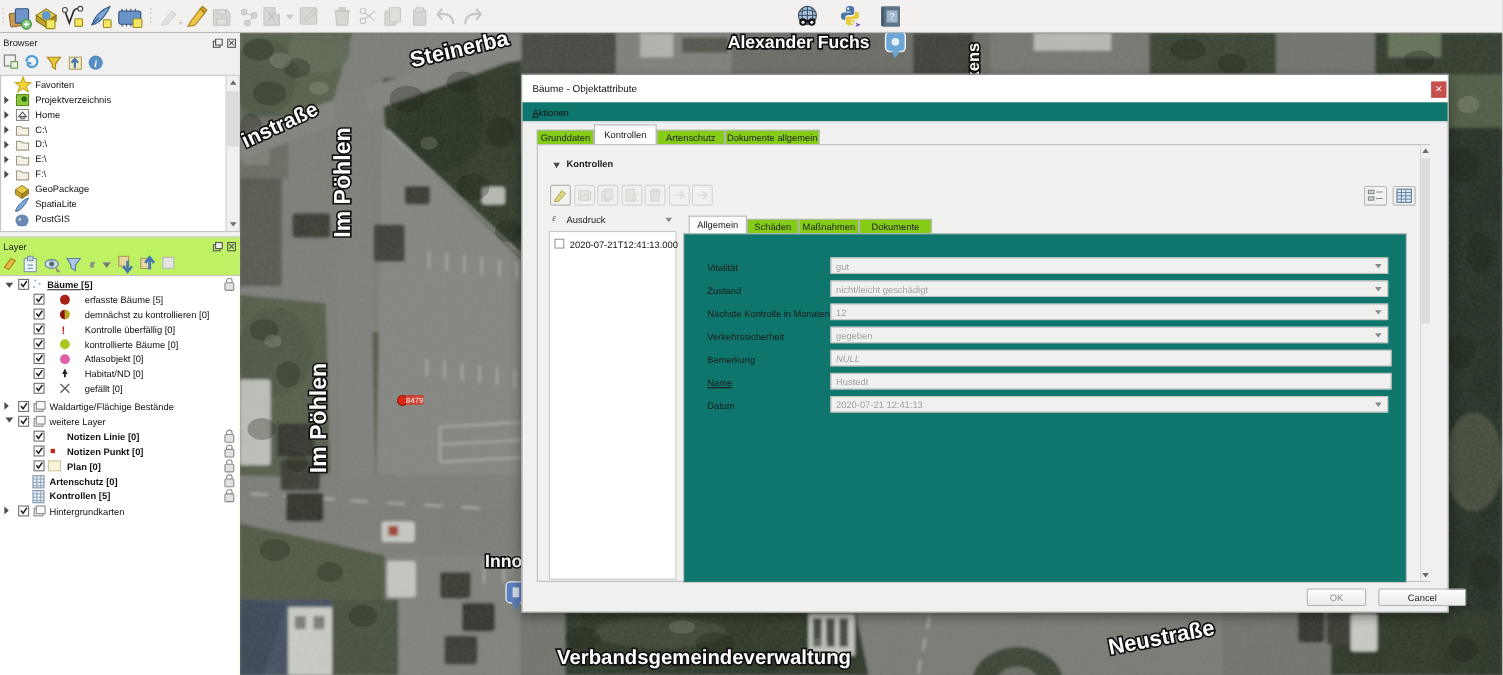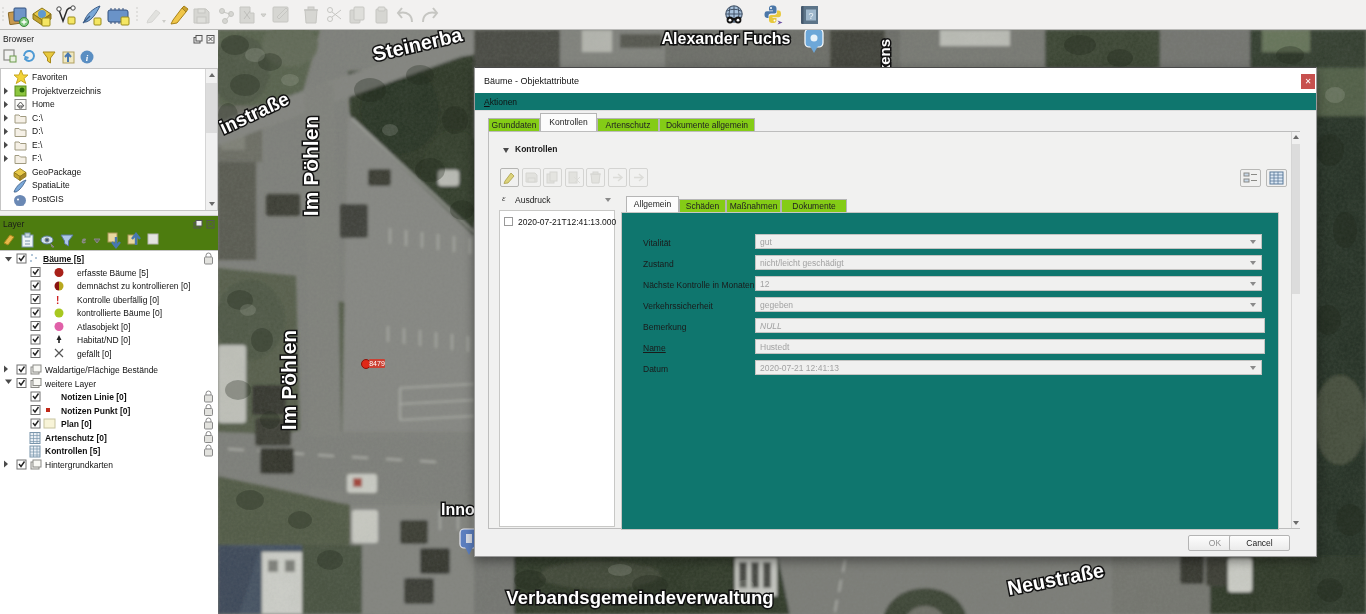--- a/index.html
+++ b/index.html
@@ -3,21 +3,21 @@
 <meta charset="utf-8">
 <style>
 * { margin:0; padding:0; box-sizing:border-box; }
 html,body { width:1366px; height:614px; overflow:hidden; font-family:"Liberation Sans", sans-serif; }
 #root { position:relative; width:1366px; height:614px; background:#f0f0f0; overflow:hidden; }
 .abs { position:absolute; }
 
 #toolbar { position:absolute; left:0; top:0; width:1366px; height:30px; background:#f2f1f0; border-bottom:1px solid #babab8; }
 
 #browser { position:absolute; left:0; top:30px; width:218px; height:185px; background:#f0f0f0; }
-#layerp { position:absolute; left:0; top:215px; width:218px; height:399px; background:#4d7c0f; border-top:1px solid #cfcfcf; }
+#layerp { position:absolute; left:0; top:215px; width:218px; height:399px; background:#bef264; border-top:1px solid #cfcfcf; }
 .ptitle { position:absolute; left:3px; font-size:8.5px; color:#1a1a1a; }
 .treebox { position:absolute; background:#fff; border:1px solid #c5c5c5; }
 .expd { position:absolute; width:0; height:0; border-left:3.5px solid transparent; border-right:3.5px solid transparent; border-top:5px solid #4a4a4a; }
 .sbar { position:absolute; width:12px; background:#f0f0f0; border-left:1px solid #d5d5d5; }
 .sarr { position:absolute; left:3px; width:0; height:0; border-left:3.5px solid transparent; border-right:3.5px solid transparent; }
 
 #dlg { position:absolute; left:474px; top:67px; width:843px; height:490px; background:#f0f0f0; border:1px solid #9b9b9b; border-top:1px solid #4a4a4a; box-shadow:0 4px 10px rgba(0,0,0,0.4); }
 #dlg .titlebar { position:absolute; left:0; top:0; width:100%; height:25px; background:#ffffff; }
 #dlg .title { position:absolute; left:9px; top:8px; font-size:9px; color:#111; }
 #dlg .close { position:absolute; right:1px; top:6px; width:14px; height:15px; background:#c7504e; color:#fff; font-size:8px; text-align:center; line-height:15px; }
@@ -617,21 +617,21 @@
         <span class="title">Bäume - Objektattribute</span>
         <span class="close">✕</span>
       </div>
     <div class="menubar">
         <span><u>A</u>ktionen</span>
       </div>
 
     <div class="tab" style="left:13px; top:50px; width:52px; height:13px; line-height:13px;">Grunddaten</div>
     <div class="tab tabsel" style="left:65px; top:45px; width:57px; height:18px; line-height:17px;">Kontrollen</div>
     <div class="tab" style="left:122px; top:50px; width:62px; height:13px; line-height:13px;">Artenschutz</div>
-    <div class="tab" style="left:184px; top:50px; width:96px; height:13px; line-height:13px;">Dokumente allgemein</div>
+    <div class="tab" style="left:184px; top:50px; width:86px; height:13px; line-height:13px;">Dokumente allgemein</div>
     <div id="frame">
 
       <div class="expd" style="left:14px; top:16px;"></div>
       <div class="fldlabel" style="left:26px; top:12px; font-weight:bold;">Kontrollen</div>
 
       <div class="btn17" style="left:11px; top:36px; border-color:#b5b5b3;">
         <svg width="17" height="17">
             <path d="M4,12 L10,4 L13,7 L7,14 L3,14.5 Z" fill="#ddd37a" stroke="#a8a04a" stroke-width="0.8"></path>
           </svg>
       </div>
@@ -713,15 +713,15 @@
         <div class="field" style="left:133px; top:147px; width:507px;">2020-07-21 12:41:13<div class="darr" style="right:5px; top:5px;"></div></div>
       </div>
 
       <div class="sbar" style="left:802px; top:0px; height:396px; width:9px;">
         <div class="sarr" style="top:3px; left:1px; border-bottom:4px solid #6a6a6a;"></div>
         <div class="sarr" style="bottom:3px; left:1px; border-top:4px solid #6a6a6a;"></div>
         <div style="position:absolute; left:0px; top:12px; width:8px; height:150px; background:#dcdcdc;"></div>
       </div>
     </div>
     <div class="pbtn" style="left:713px; top:467px; color:#8f8f8f;">OK</div>
-    <div class="pbtn" style="left:754px; top:467px; width:61px; color:#222;">Cancel</div>
+    <div class="pbtn" style="left:778px; top:467px; width:80px; color:#222;">Cancel</div>
   </div>
 </div>
 
 </body></html>

